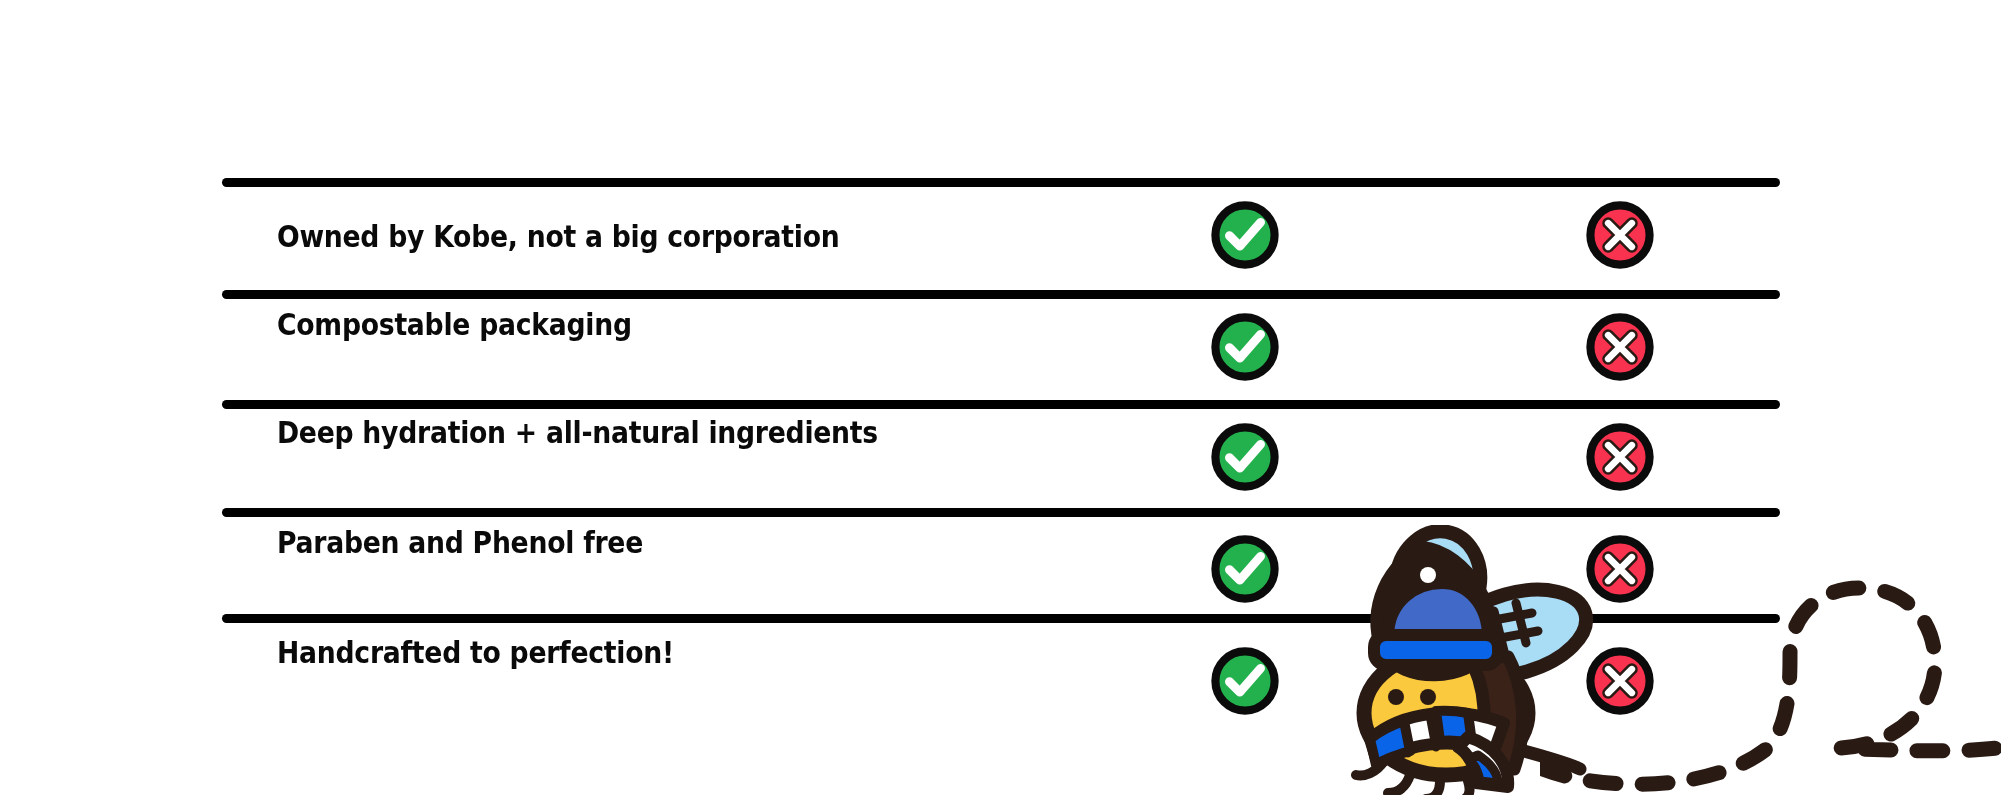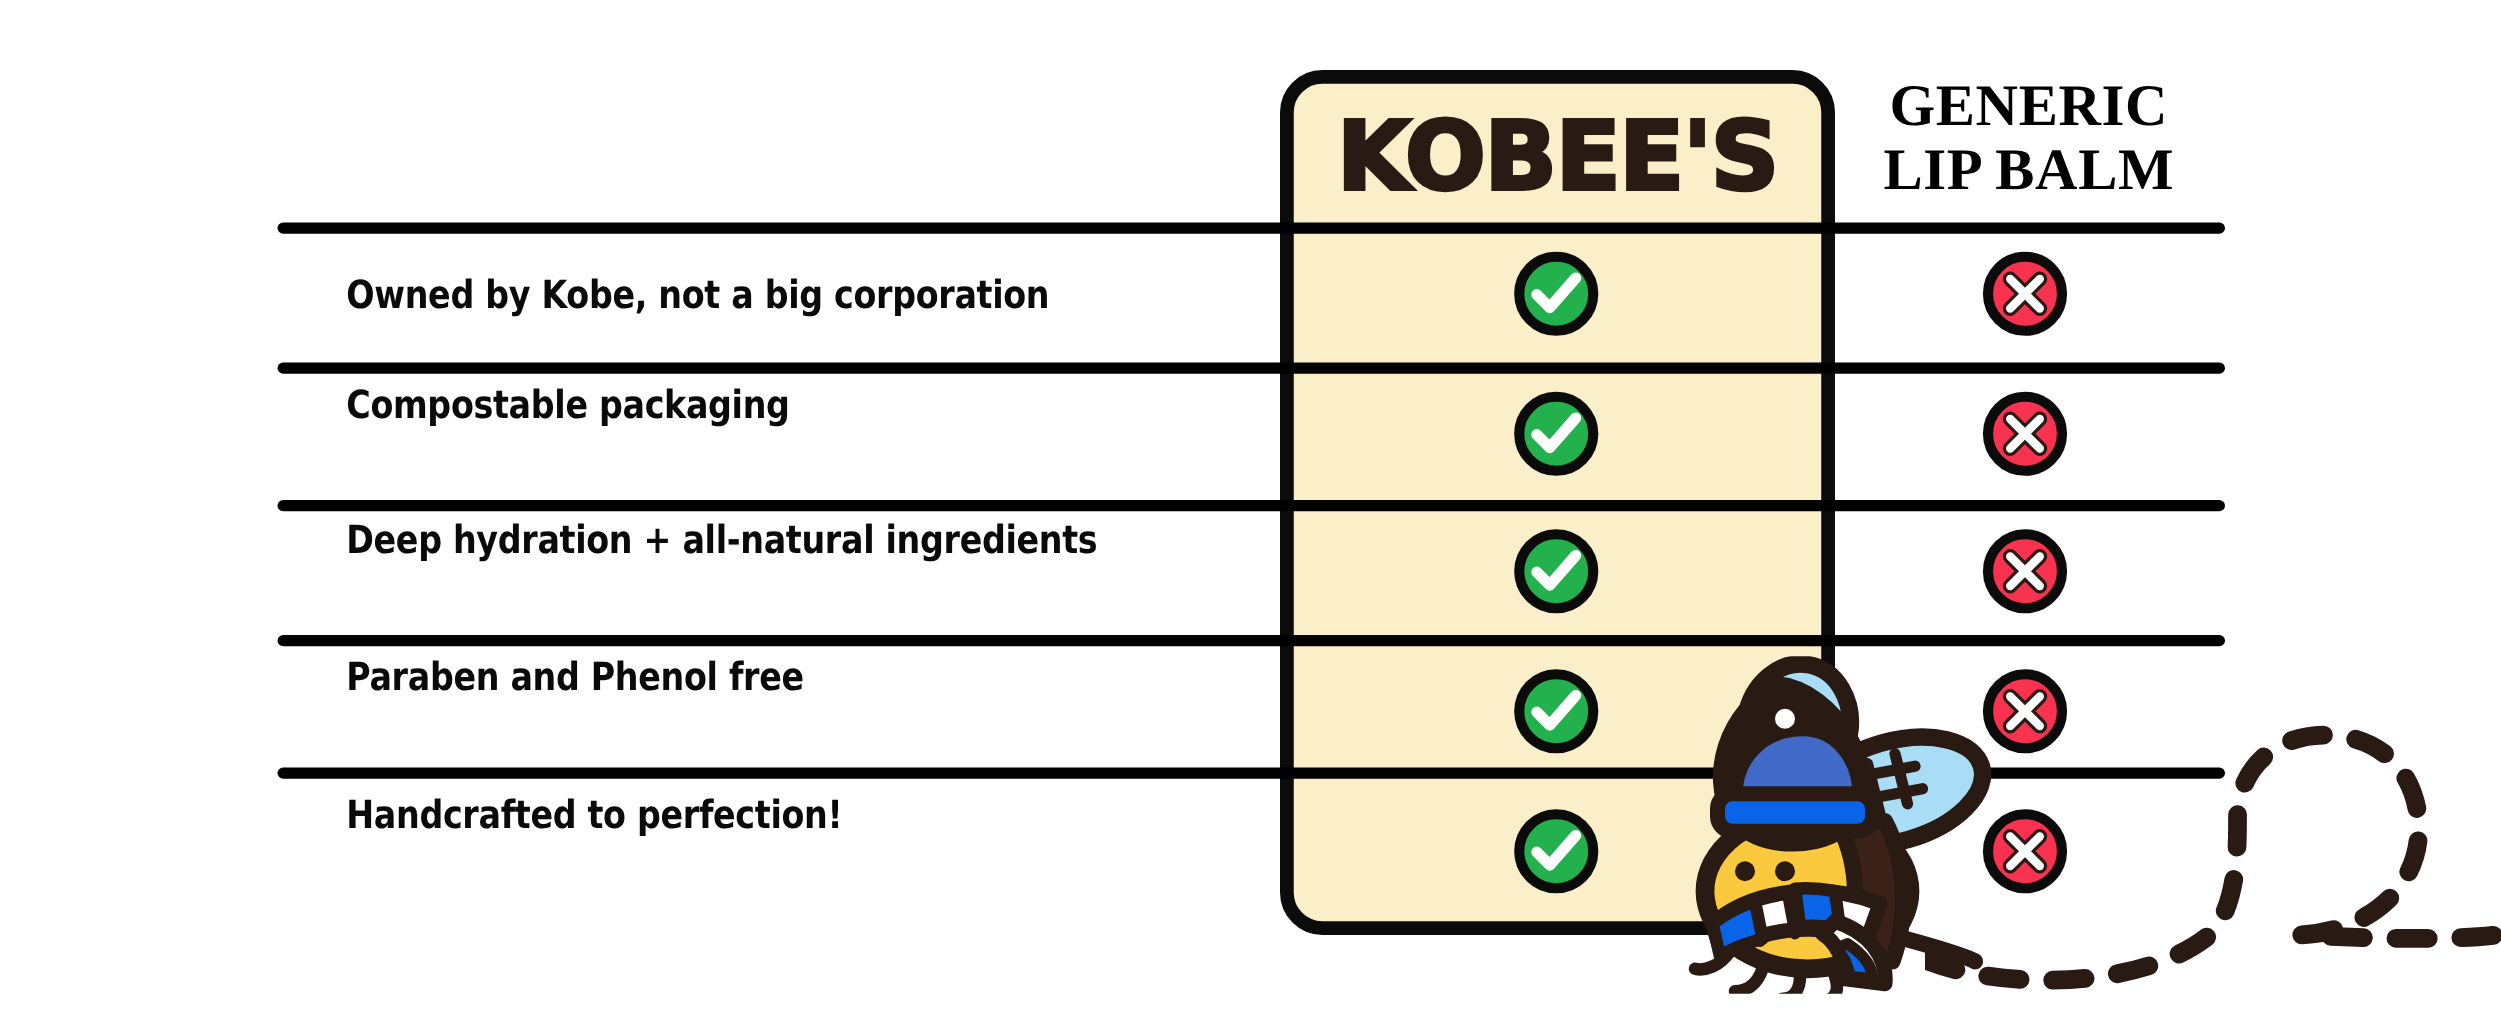--- a/index.html
+++ b/index.html
@@ -120,28 +120,21 @@
     height: 250px;
     z-index: 9;
   }
   .trail svg { display: block; width: 100%; height: 100%; }
 </style>
 </head>
 <body>
 
 <div id="stage">
 
-  <div class="kobee-panel">
-    <div class="kobee-panel-title">KOBEE'S</div>
-  </div>
-
-  <div class="generic-head">
-    <span class="gl">GENERIC</span>
-    <span class="gl">LIP BALM</span>
-  </div>
+
 
   <div class="rule" style="top:178px;"></div>
   <div class="rule" style="top:290px;"></div>
   <div class="rule" style="top:400px;"></div>
   <div class="rule" style="top:508px;"></div>
   <div class="rule" style="top:614px;"></div>
 
   <div class="row-label" style="top:218px;">Owned by Kobe, not a big corporation</div>
   <div class="icon-cell" style="left:1208px; top:198px;">
     <svg viewBox="0 0 100 100" aria-hidden="true">

